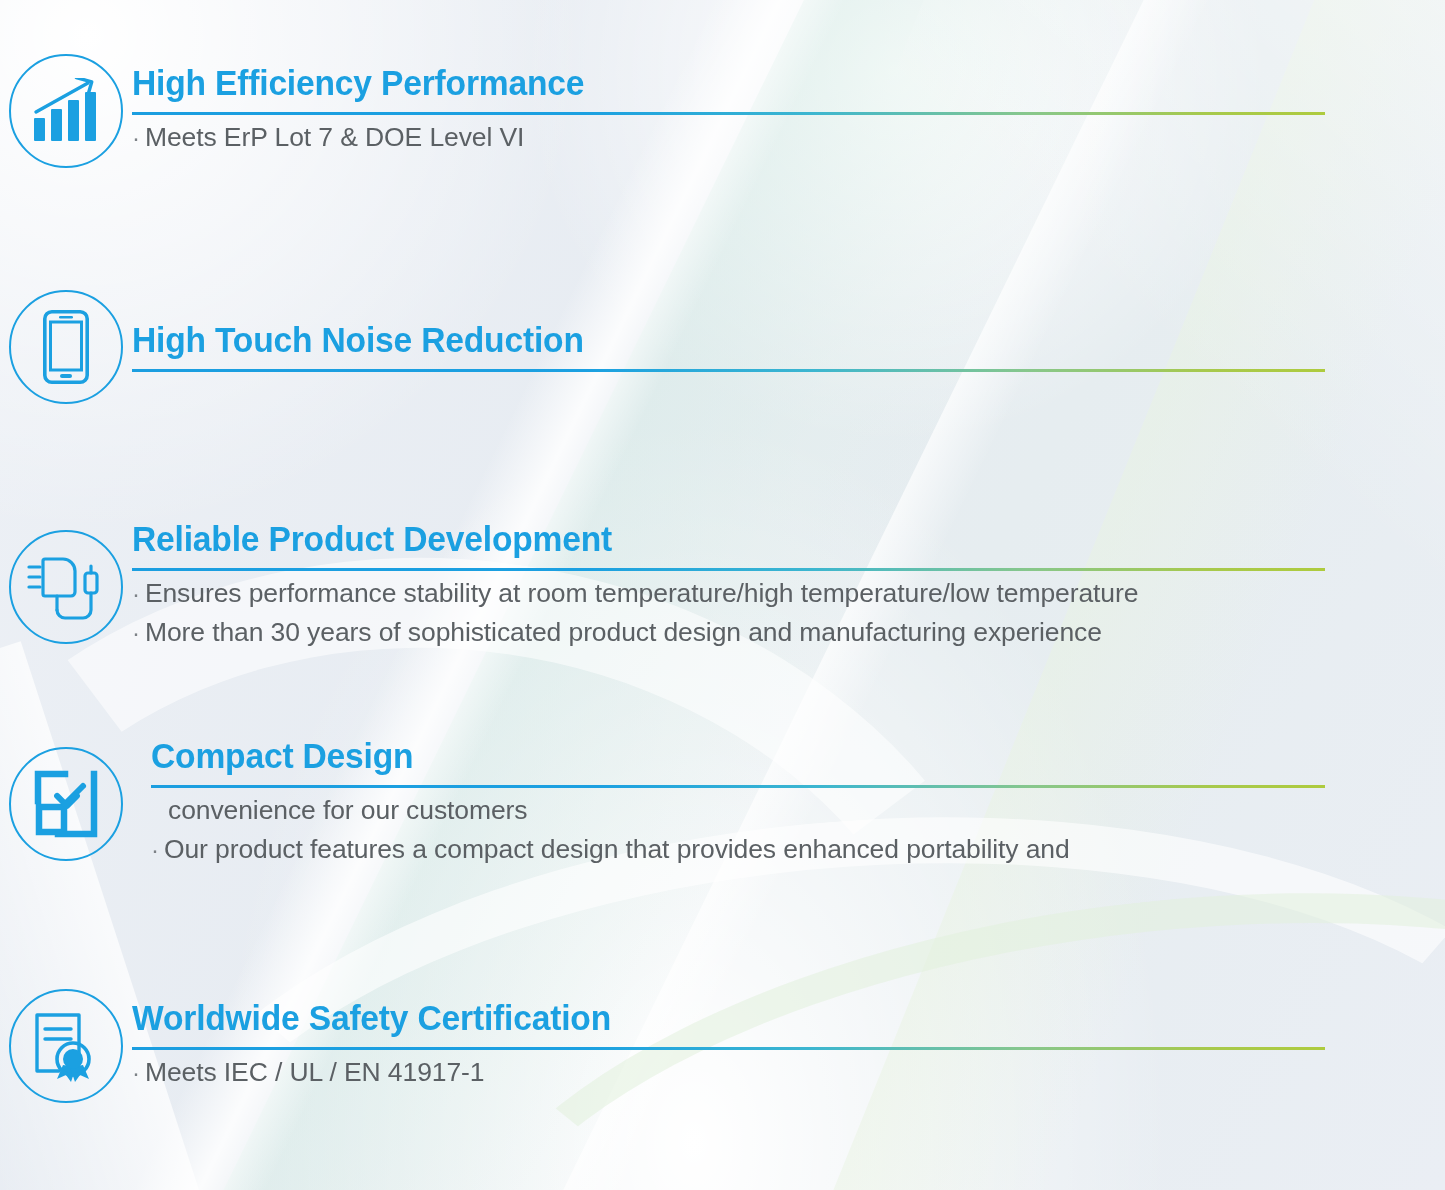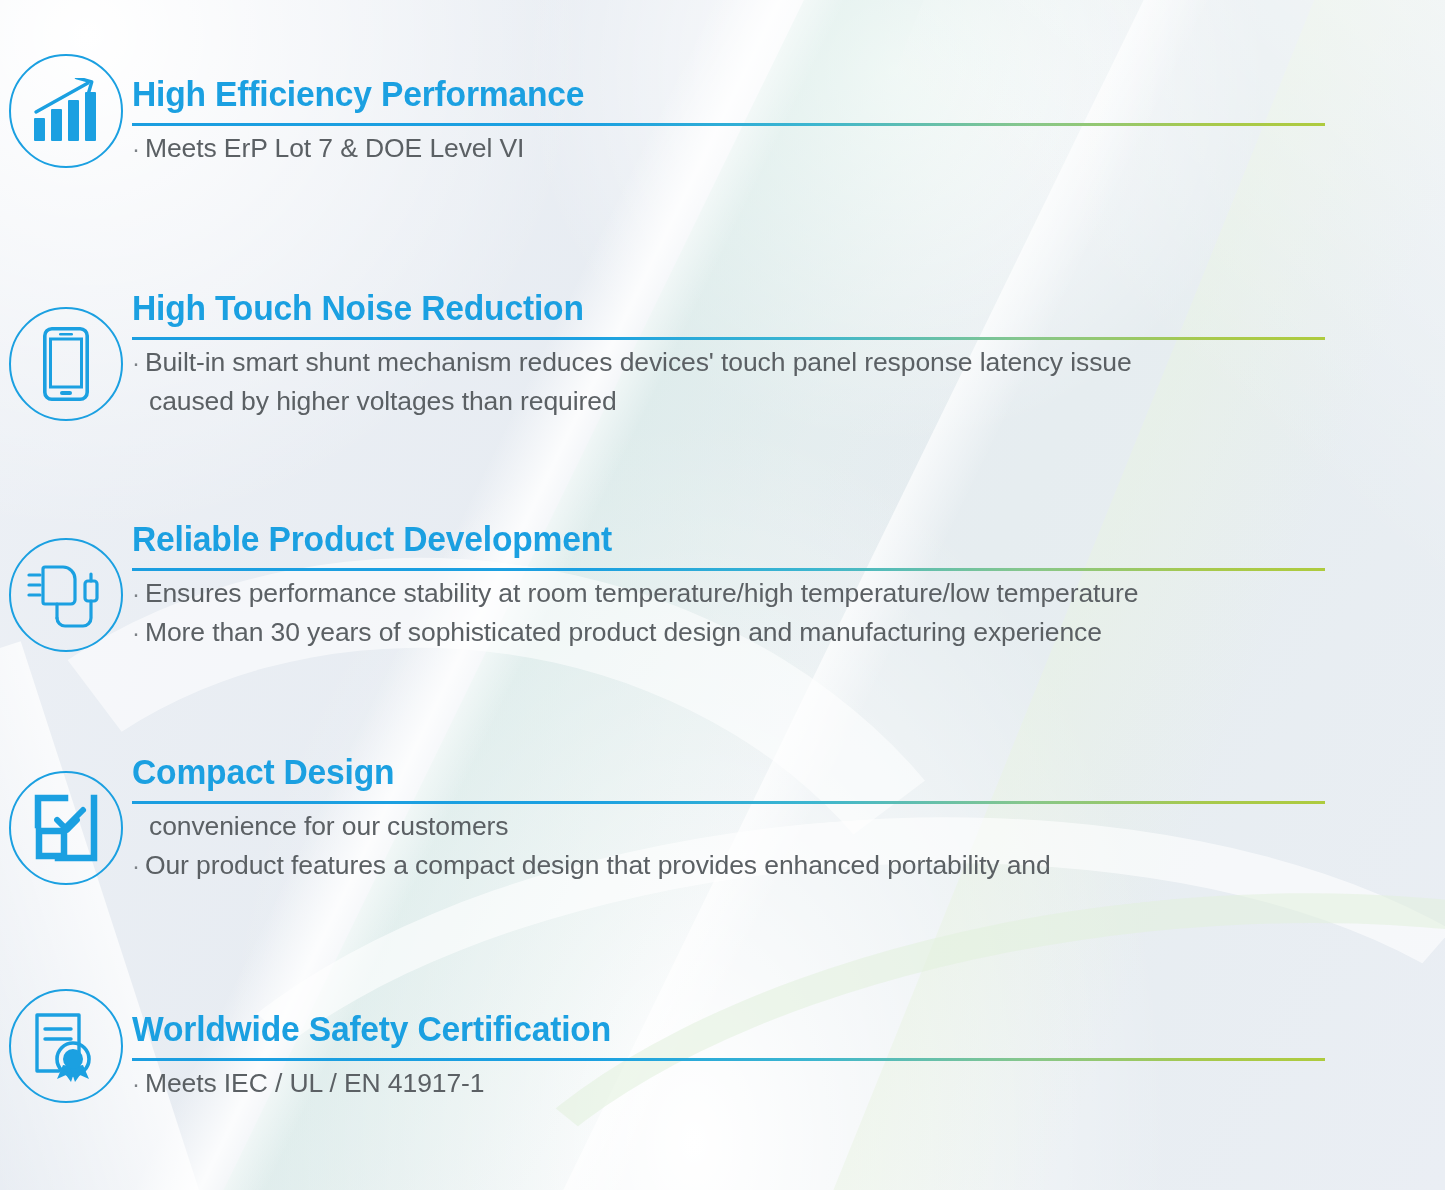--- a/index.html
+++ b/index.html
@@ -65,21 +65,21 @@
   
   .features {
     position: relative;
     padding: 0;
   }
   .feature {
     position: absolute;
     left: 0;
     width: 1401px;
     display: flex;
-    align-items: flex-end;
+    align-items: center;
   }
   .icon-wrap {
     width: 132px;
     min-width: 132px;
     display: flex;
     justify-content: center;
     padding-top: 2px;
   }
   .icon-circle {
     width: 114px; height: 114px;
@@ -173,28 +173,20 @@
             <rect x="1.8" y="1.8" width="42.4" height="70.4" rx="7" fill="none" stroke="#1ba0e1" stroke-width="3.6"></rect>
             <rect x="7.5" y="12" width="31" height="48" fill="none" stroke="#1ba0e1" stroke-width="3"></rect>
             <rect x="16" y="6" width="14" height="2.6" rx="1.3" fill="#1ba0e1"></rect>
             <rect x="17" y="64" width="12" height="4" rx="2" fill="#1ba0e1"></rect>
           </svg>
         </div>
       </div>
       <div class="feature-body">
         <div class="feature-title">High Touch Noise Reduction</div>
         <div class="divider"></div>
-        <div class="desc">
-          <div class="desc-line">
-            <span class="bullet">·</span><span>Built-in smart shunt mechanism reduces devices' touch panel response latency issue</span>
-          </div>
-          <div class="desc-line">
-            <span class="cont">caused by higher voltages than required</span>
-          </div>
-        </div>
       </div>
     </div>
 
     <div class="feature" style="top:519px;">
       <div class="icon-wrap">
         <div class="icon-circle">
           <svg width="78" height="72" viewBox="0 0 78 72">
             <g fill="none" stroke="#1ba0e1" stroke-width="3.2" stroke-linecap="round" stroke-linejoin="round">
               <path d="M18 8 h18 a12 12 0 0 1 12 12 v21 a4 4 0 0 1 -4 4 h-26 a2 2 0 0 1 -2 -2 v-33 a2 2 0 0 1 2 -2 z"></path>
               <path d="M13 16 h-11"></path>
@@ -215,21 +207,21 @@
           <div class="desc-line">
             <span class="bullet">·</span><span>Ensures performance stability at room temperature/high temperature/low temperature</span>
           </div>
           <div class="desc-line">
             <span class="bullet">·</span><span>More than 30 years of sophisticated product  design and manufacturing experience</span>
           </div>
         </div>
       </div>
     </div>
 
-    <div class="feature" style="top:752px;">
+    <div class="feature" style="top:736px;gap:19px;">
       <div class="icon-wrap">
         <div class="icon-circle">
           <svg width="66" height="70" viewBox="0 0 66 70">
             <path d="M5 5 h27 M5 5 v27 M61 5 v60 h-36" fill="none" stroke="#1ba0e1" stroke-width="6.5" stroke-linecap="square"></path>
             <rect x="6" y="38" width="25" height="25" fill="none" stroke="#1ba0e1" stroke-width="6.5"></rect>
             <path d="M50 17 L33 34" stroke="#1ba0e1" stroke-width="6" stroke-linecap="round"></path>
             <path d="M32 22 L32 36 L46 36" fill="none" stroke="#1ba0e1" stroke-width="6" stroke-linecap="round" stroke-linejoin="round" transform="rotate(-45 34 34)"></path>
           </svg>
         </div>
       </div>

